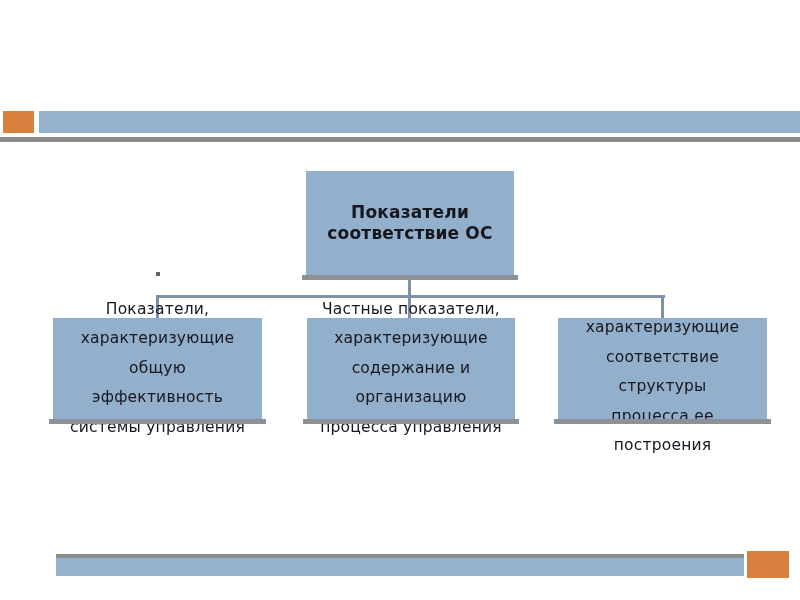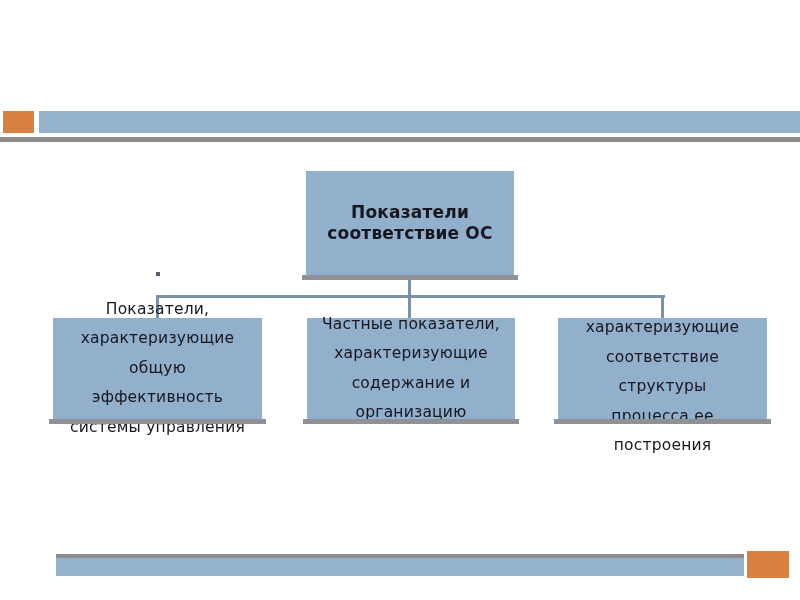--- a/index.html
+++ b/index.html
@@ -72,20 +72,21 @@
     <div class="line">эффективность</div>
     <div class="line">системы управления</div>
   </div>
   <div class="box-shadow shadow1"></div>
 
   <div class="box child-box child2">
     <div class="line">Частные показатели,</div>
     <div class="line">характеризующие</div>
     <div class="line">содержание и</div>
     <div class="line">организацию</div>
+    <div class="line">процесса управления</div>
   </div>
   <div class="box-shadow shadow2"></div>
 
   <div class="box child-box child3">
     <div class="line">характеризующие</div>
     <div class="line">соответствие</div>
     <div class="line">структуры</div>
     <div class="line">процесса ее</div>
     <div class="line">построения</div>
   </div>

